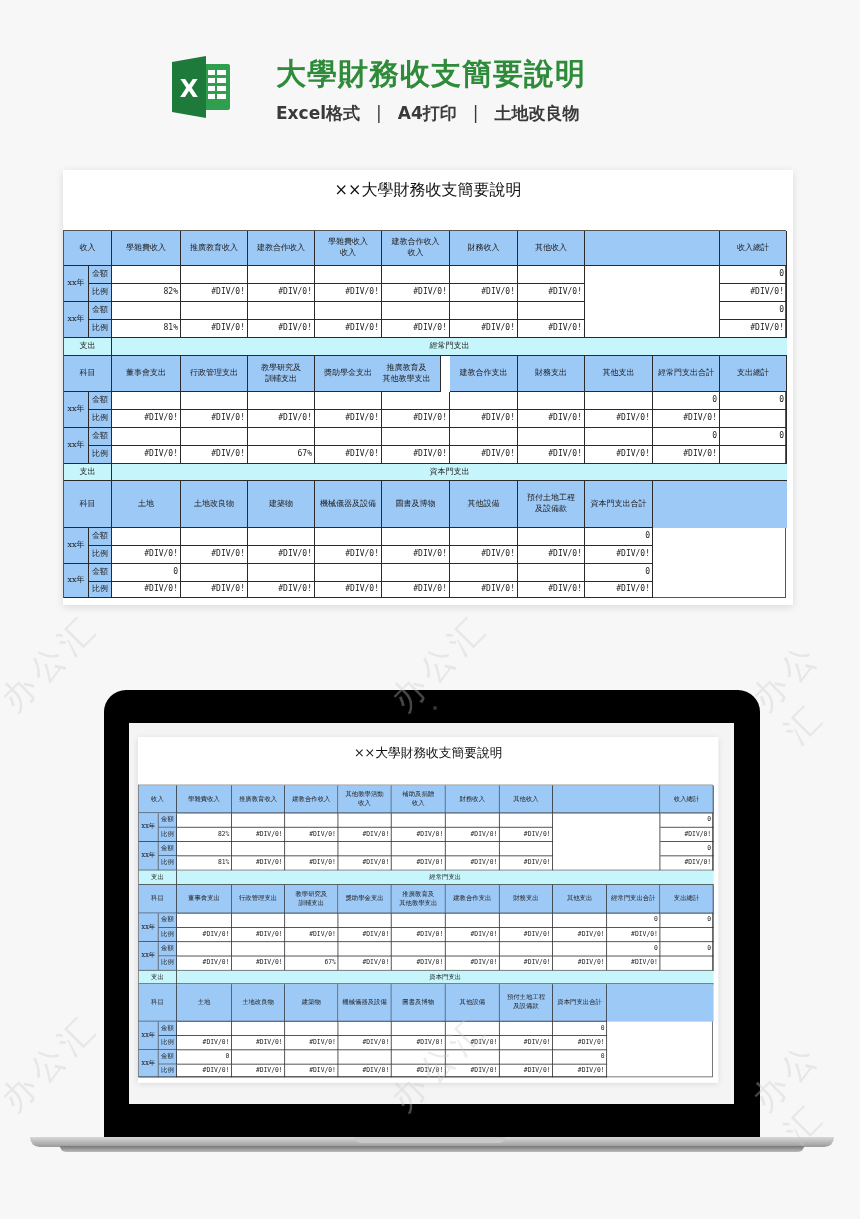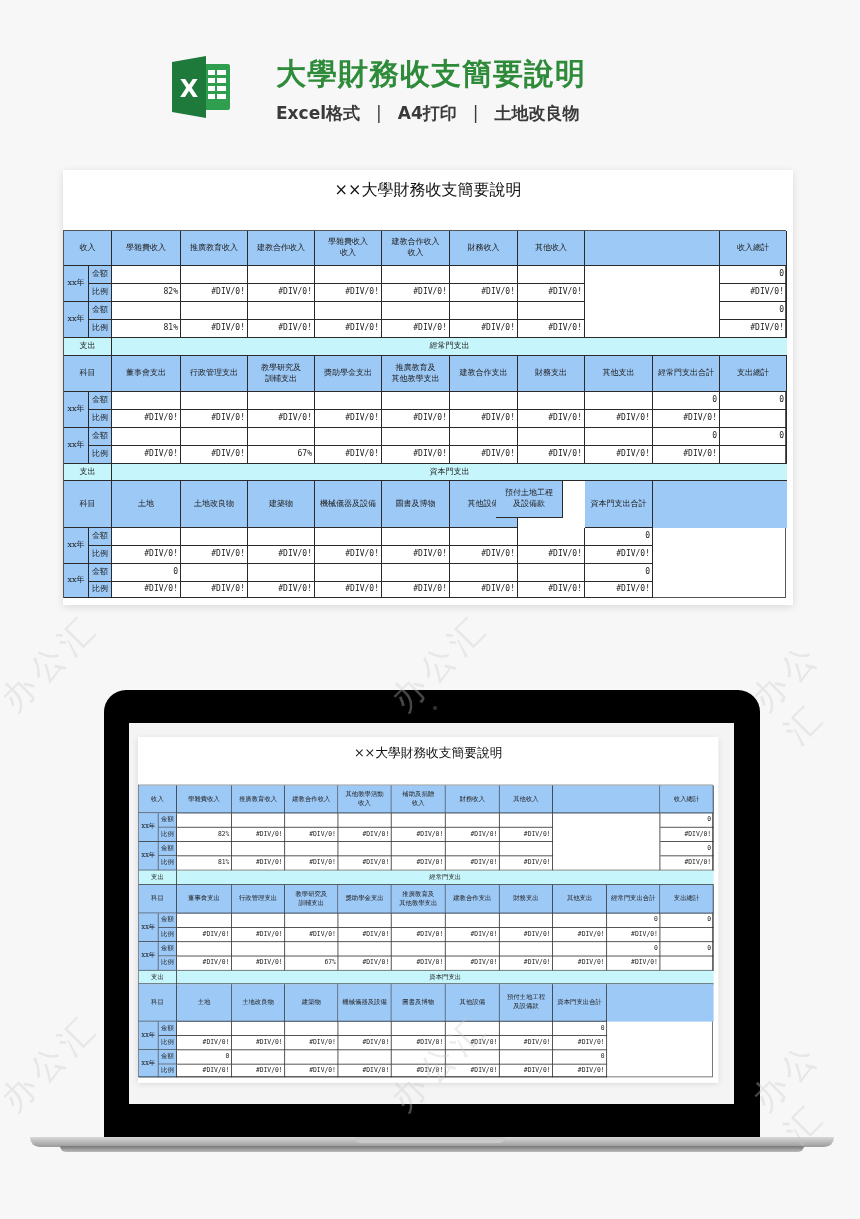--- a/index.html
+++ b/index.html
@@ -131,21 +131,21 @@
       <div class="c num" style="left: 656px; width: 67px; top: 89px; height: 18px;">#DIV/0!</div>
       <div class="c " style="left: 521px; width: 135px; top: 35px; height: 72px;"></div>
       <div class="c bar" style="left: 0px; width: 48px; top: 107px; height: 18px; border-right: 1px solid rgb(42, 42, 42);">支出</div>
       <div class="c bar" style="left: 48px; width: 675px; top: 107px; height: 18px;">經常門支出</div>
       <div class="c hd" style="left: 0px; width: 48px; top: 125px; height: 36px;">科目</div>
       <div class="c hd" style="left: 48px; width: 69px; top: 125px; height: 36px;">董事會支出</div>
       <div class="c hd" style="left: 117px; width: 67px; top: 125px; height: 36px;">行政管理支出</div>
       <div class="c hd" style="left: 184px; width: 67px; top: 125px; height: 36px;">教學研究及
 訓輔支出</div>
       <div class="c hd" style="left: 251px; width: 67px; top: 125px; height: 36px;">獎助學金支出</div>
-      <div class="c hd" style="left: 318px; width: 68px; top: 125px; height: 36px;">推廣教育及
+      <div class="c hd" style="left: 309px; width: 68px; top: 125px; height: 36px;">推廣教育及
 其他教學支出</div>
       <div class="c hd" style="left: 386px; width: 68px; top: 125px; height: 36px;">建教合作支出</div>
       <div class="c hd" style="left: 454px; width: 67px; top: 125px; height: 36px;">財務支出</div>
       <div class="c hd" style="left: 521px; width: 68px; top: 125px; height: 36px;">其他支出</div>
       <div class="c hd" style="left: 589px; width: 67px; top: 125px; height: 36px;">經常門支出合計</div>
       <div class="c hd" style="left: 656px; width: 67px; top: 125px; height: 36px;">支出總計</div>
       <div class="c lab" style="left: 0px; width: 25px; top: 161px; height: 36px;">xx年</div>
       <div class="c lab" style="left: 25px; width: 23px; top: 161px; height: 18px;">金額</div>
       <div class="c num" style="left: 48px; width: 69px; top: 161px; height: 18px;"></div>
       <div class="c num" style="left: 117px; width: 67px; top: 161px; height: 18px;"></div>
@@ -193,21 +193,21 @@
       <div class="c num" style="left: 656px; width: 67px; top: 215px; height: 18px;"></div>
       <div class="c bar" style="left: 0px; width: 48px; top: 233px; height: 17px; border-right: 1px solid rgb(42, 42, 42);">支出</div>
       <div class="c bar" style="left: 48px; width: 675px; top: 233px; height: 17px;">資本門支出</div>
       <div class="c hd" style="left: 0px; width: 48px; top: 250px; height: 47px;">科目</div>
       <div class="c hd" style="left: 48px; width: 69px; top: 250px; height: 47px;">土地</div>
       <div class="c hd" style="left: 117px; width: 67px; top: 250px; height: 47px;">土地改良物</div>
       <div class="c hd" style="left: 184px; width: 67px; top: 250px; height: 47px;">建築物</div>
       <div class="c hd" style="left: 251px; width: 67px; top: 250px; height: 47px;">機械儀器及設備</div>
       <div class="c hd" style="left: 318px; width: 68px; top: 250px; height: 47px;">圖書及博物</div>
       <div class="c hd" style="left: 386px; width: 68px; top: 250px; height: 47px;">其他設備</div>
-      <div class="c hd" style="left: 432px; width: 67px; top: 250px; height: 37px;">預付土地工程
+      <div class="c hd" style="left: 454px; width: 67px; top: 250px; height: 47px;">預付土地工程
 及設備款</div>
       <div class="c hd" style="left: 521px; width: 68px; top: 250px; height: 47px;">資本門支出合計</div>
       <div class="c blue-ns" style="left: 589px; width: 134px; top: 250px; height: 47px;"></div>
       <div class="c lab" style="left: 0px; width: 25px; top: 297px; height: 36px;">xx年</div>
       <div class="c lab" style="left: 25px; width: 23px; top: 297px; height: 18px;">金額</div>
       <div class="c num" style="left: 48px; width: 69px; top: 297px; height: 18px;"></div>
       <div class="c num" style="left: 117px; width: 67px; top: 297px; height: 18px;"></div>
       <div class="c num" style="left: 184px; width: 67px; top: 297px; height: 18px;"></div>
       <div class="c num" style="left: 251px; width: 67px; top: 297px; height: 18px;"></div>
       <div class="c num" style="left: 318px; width: 68px; top: 297px; height: 18px;"></div>

